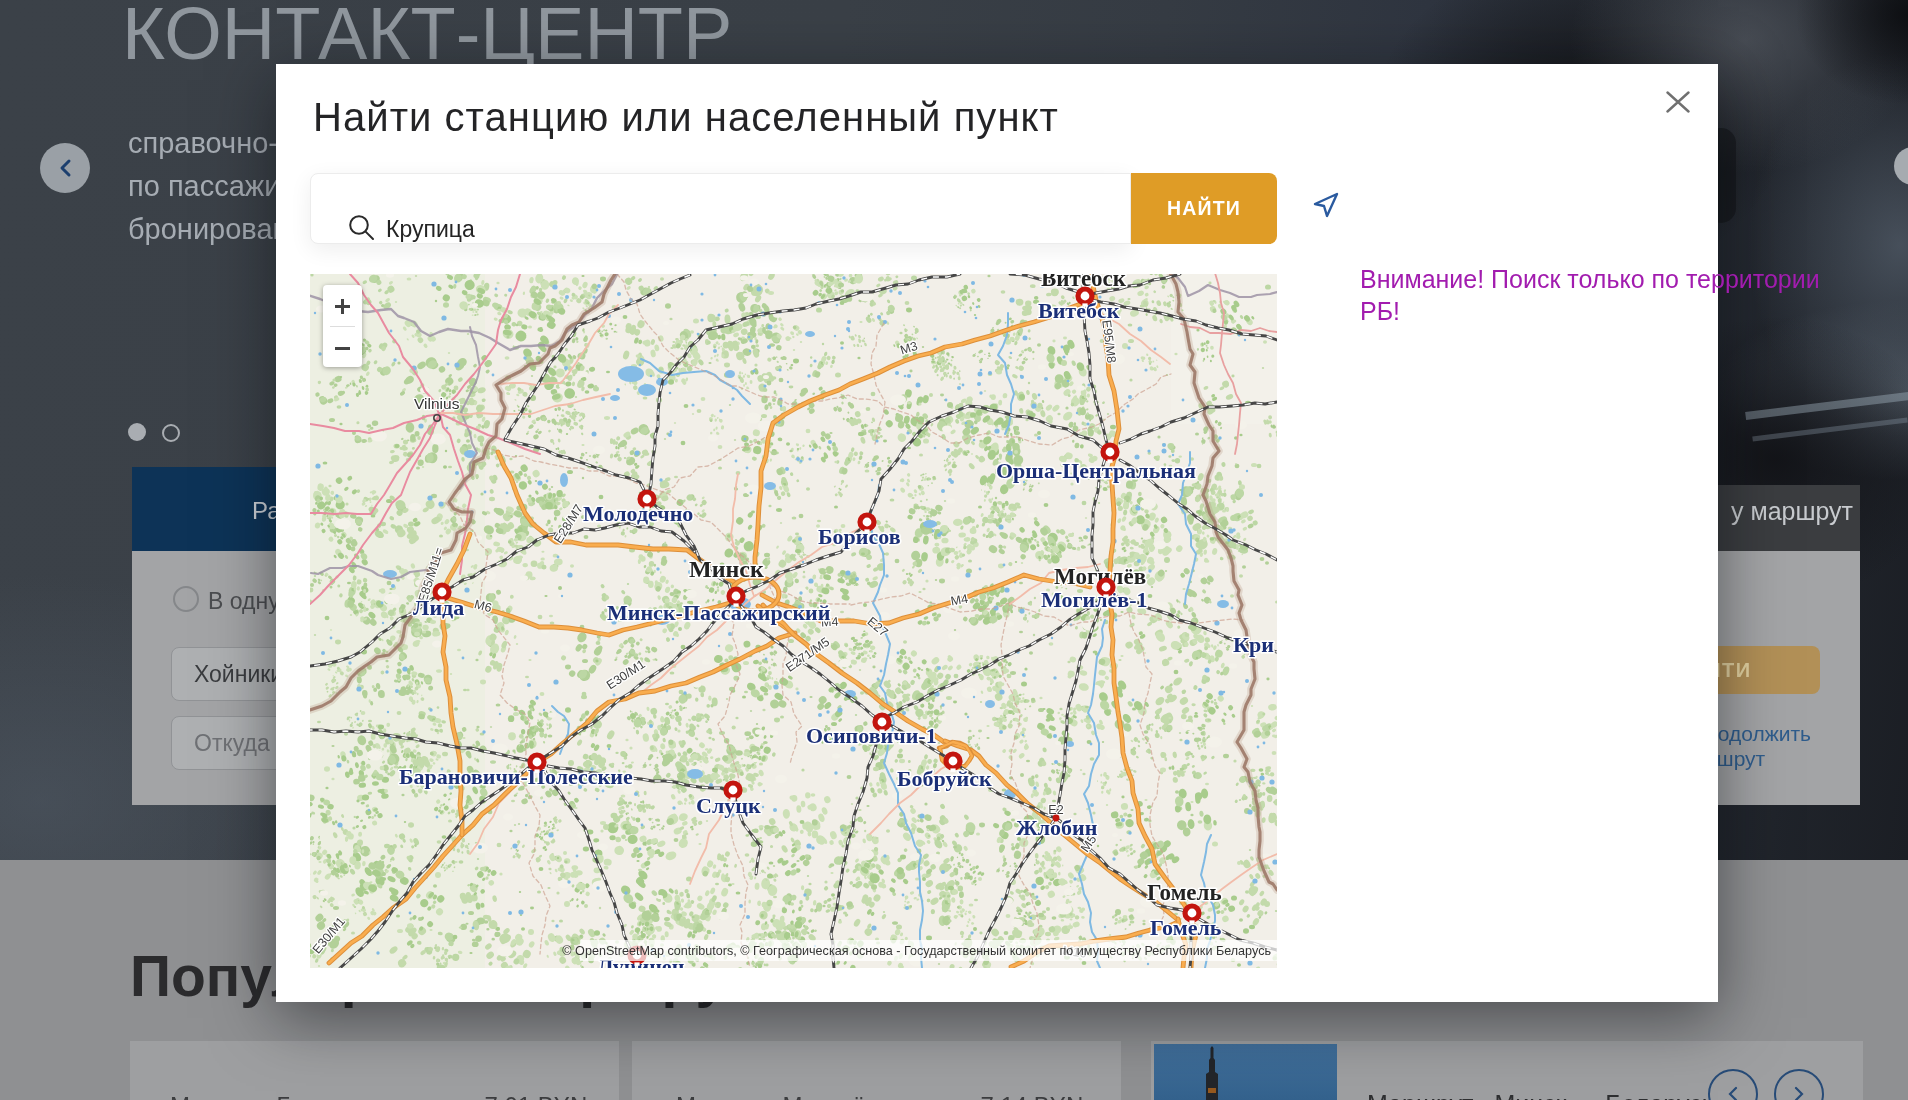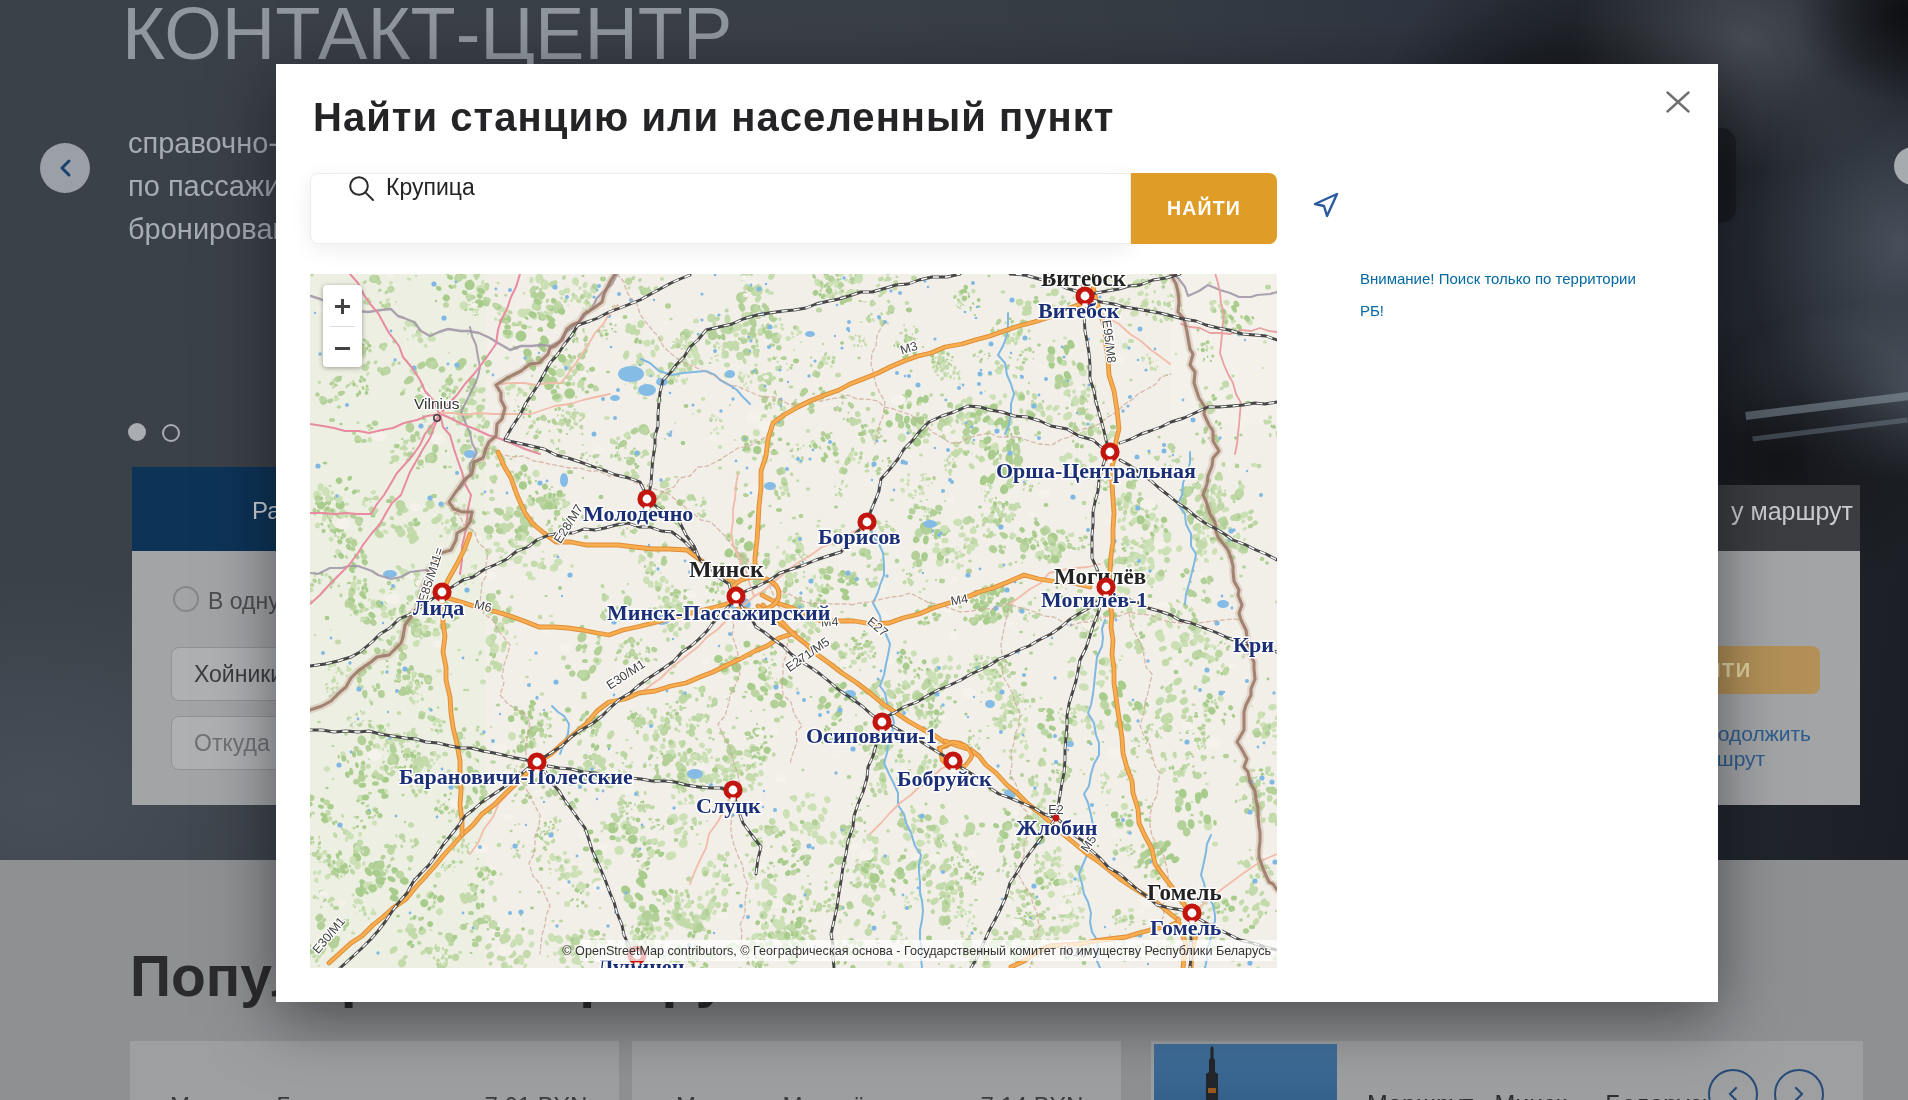--- a/index.html
+++ b/index.html
@@ -35,30 +35,30 @@
         display:flex;align-items:center;justify-content:center;font-size:20px;font-weight:bold;
         letter-spacing:1.5px;color:#e3d2a1}
 .bluelink{font-size:21px;color:#2e5c8c}
 .heading{left:130px;top:943px;font-size:57px;font-weight:bold;color:#2b2b2d;white-space:nowrap}
 .card{top:1041px;height:60px;background:#9e9fa1}
 .cardtxt{top:1092px;font-size:24px;color:#3c3d3f;white-space:nowrap}
 .carr{top:1069px;width:46px;height:46px;border-radius:50%;border:2px solid #274b77;
       display:flex;align-items:center;justify-content:center}
 .modal{left:276px;top:64px;width:1442px;height:938px;background:#ffffff;
        box-shadow:0 16px 60px rgba(8,10,14,.5)}
-.mtitle{left:37px;top:31px;font-size:40px;font-weight:700;color:#242426;letter-spacing:1.05px;white-space:nowrap}
+.mtitle{left:37px;top:31px;font-size:40px;font-weight:400;color:#242426;letter-spacing:1.05px;white-space:nowrap}
 .minput{left:34px;top:109px;width:821px;height:71px;background:#fff;border:1px solid #ececec;
-        border-radius:8px 0 0 8px;box-sizing:border-box;display:flex;align-items:flex-start;
+        border-radius:8px 0 0 8px;box-sizing:border-box;display:flex;align-items:flex-end;
         box-shadow:0 6px 22px rgba(0,0,0,.07)}
 .mbtn{left:855px;top:109px;width:146px;height:71px;background:#df9c26;border-radius:0 8px 8px 0;
       display:flex;align-items:center;justify-content:center;color:#fff;font-weight:bold;
       font-size:19.5px;letter-spacing:1.2px}
 .mloctxt{left:1073px;top:130px;font-size:20.5px;color:#3a3a3a;border-bottom:1.5px dashed #787878;
          padding-bottom:8px;white-space:nowrap;letter-spacing:-.2px}
-.mred{left:1084px;top:199px;font-size:15px;line-height:32px;color:#0369a1;white-space:nowrap}
+.mred{left:1084px;top:199px;font-size:25px;line-height:32px;color:#a21caf;white-space:nowrap}
 .mapbox{left:34px;top:210px;width:967px;height:694px}
 .zoomctl{left:47px;top:221px;width:39px;height:82px;background:#fff;border-radius:4px;
          box-shadow:0 1px 5px rgba(0,0,0,.35)}
 .zoomctl .zline{position:absolute;left:7px;top:41px;width:25px;height:1px;background:#ddd}
 </style></head>
 <body>
 <div class="abs hero"></div>
 <div class="abs" style="left:1706px;top:128px;width:30px;height:95px;border-radius:15px;background:rgba(14,15,18,.5)"></div>
 <div class="abs streak1"></div>
 <div class="abs streak2"></div>

